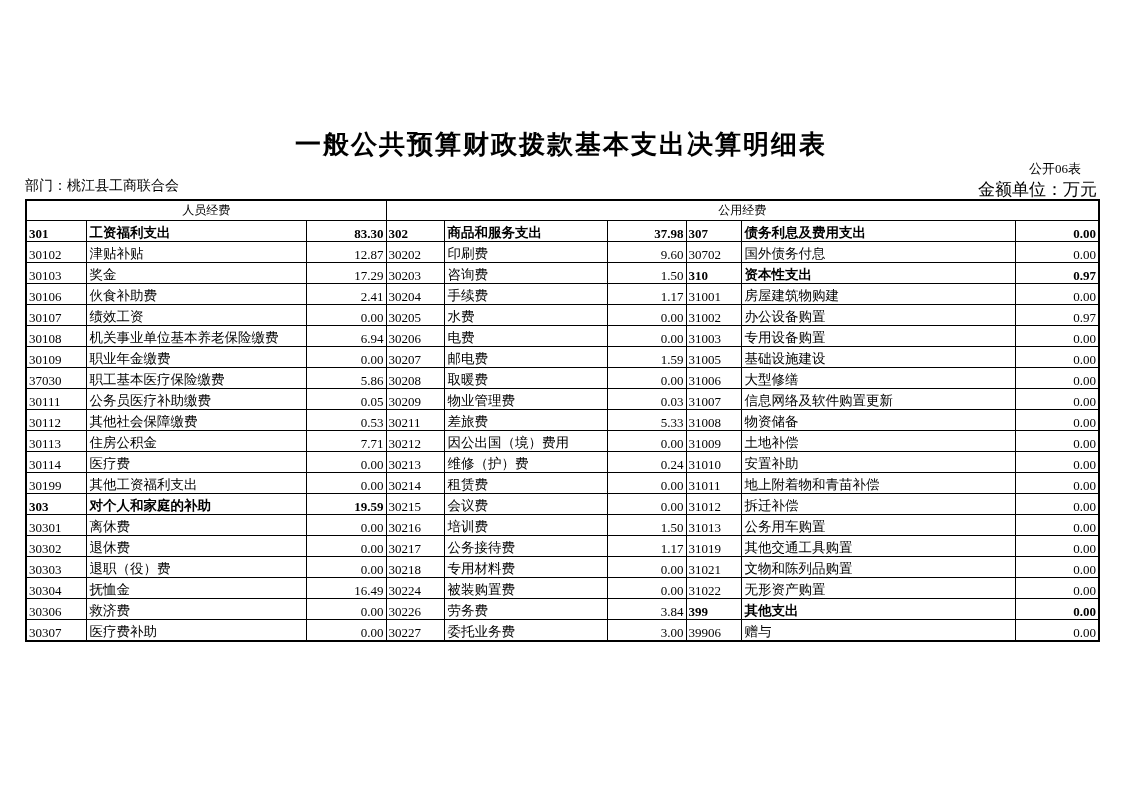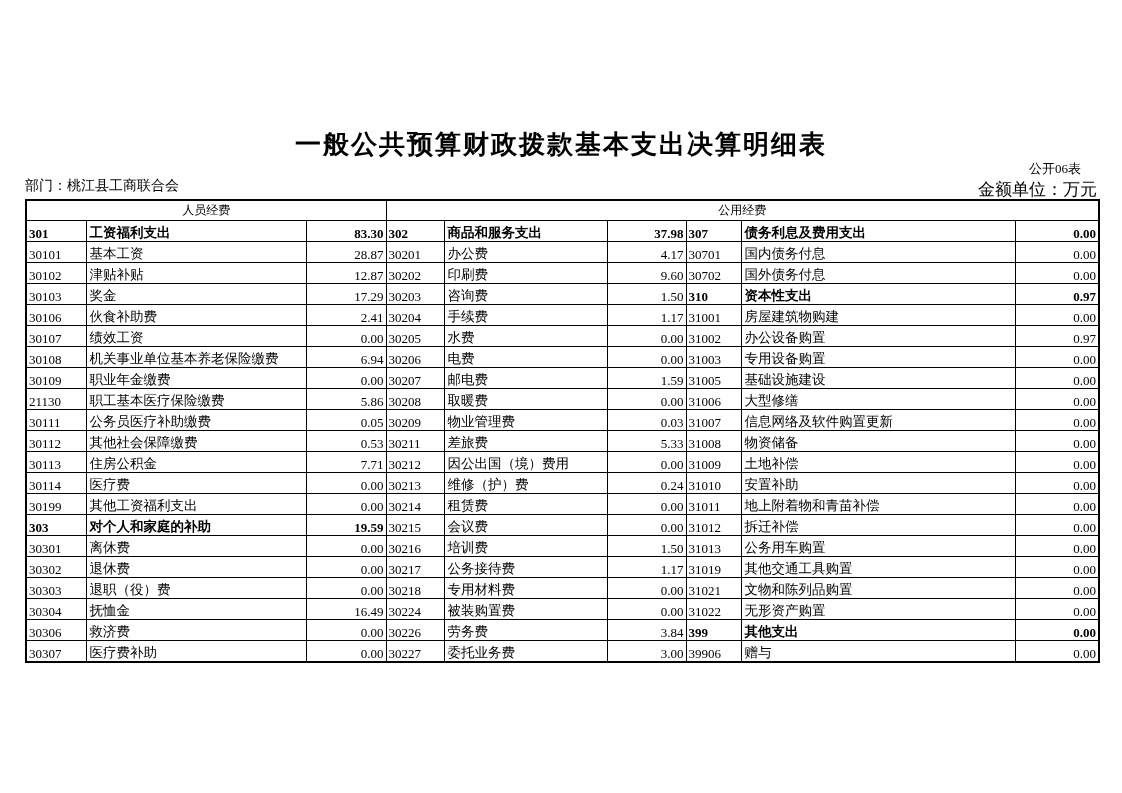--- a/index.html
+++ b/index.html
@@ -57,31 +57,20 @@
           <td class="name bold">工资福利支出</td>
           <td class="val bold">83.30</td>
           <td class="code bold">302</td>
           <td class="name bold">商品和服务支出</td>
           <td class="val bold">37.98</td>
           <td class="code bold">307</td>
           <td class="name bold">债务利息及费用支出</td>
           <td class="val bold">0.00</td>
         </tr>
         <tr>
-          <td class="code">30101</td>
-          <td class="name">基本工资</td>
-          <td class="val">28.87</td>
-          <td class="code">30201</td>
-          <td class="name">办公费</td>
-          <td class="val">4.17</td>
-          <td class="code">30701</td>
-          <td class="name">国内债务付息</td>
-          <td class="val">0.00</td>
-        </tr>
-        <tr>
           <td class="code">30102</td>
           <td class="name">津贴补贴</td>
           <td class="val">12.87</td>
           <td class="code">30202</td>
           <td class="name">印刷费</td>
           <td class="val">9.60</td>
           <td class="code">30702</td>
           <td class="name">国外债务付息</td>
           <td class="val">0.00</td>
         </tr>
@@ -134,21 +123,21 @@
           <td class="name">职业年金缴费</td>
           <td class="val">0.00</td>
           <td class="code">30207</td>
           <td class="name">邮电费</td>
           <td class="val">1.59</td>
           <td class="code">31005</td>
           <td class="name">基础设施建设</td>
           <td class="val">0.00</td>
         </tr>
         <tr>
-          <td class="code">21130</td>
+          <td class="code">37030</td>
           <td class="name">职工基本医疗保险缴费</td>
           <td class="val">5.86</td>
           <td class="code">30208</td>
           <td class="name">取暖费</td>
           <td class="val">0.00</td>
           <td class="code">31006</td>
           <td class="name">大型修缮</td>
           <td class="val">0.00</td>
         </tr>
         <tr>

